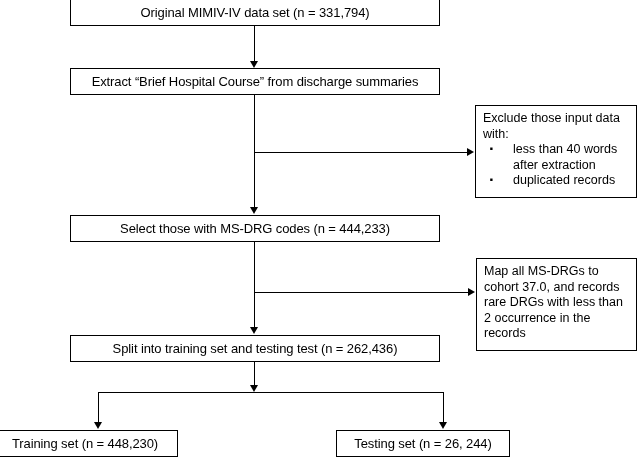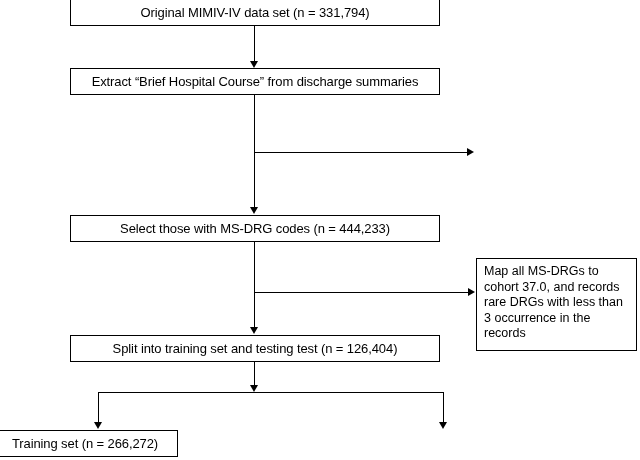--- a/index.html
+++ b/index.html
@@ -105,48 +105,61 @@
 
   <div class="node node-main" style="left:70px; top:68px; width:370px;text-align:center;">
     <span>Extract “Brief Hospital Course” from discharge summaries</span>
   </div>
 
   <div class="vline" style="left:254px; top:95px; height:113px;"></div>
   <div class="arrow-down" style="left:249.5px; top:207px;"></div>
   <div class="hline" style="left:254px; top:152px; width:213px;"></div>
   <div class="arrow-right" style="left:467px; top:147.5px;"></div>
 
+  <div class="side-node" style="left:475px; top:105px; width:162px; height:93px;">
+    <div class="side-lines">
+      <span class="lead">Exclude those input data</span>
+      <span class="lead">with:</span>
+    </div>
+    <ul class="bullets">
+      <li>less than 40 words after extraction</li>
+      <li>duplicated records</li>
+    </ul>
+  </div>
 
   <div class="node node-main" style="left:70px; top:215px; width:370px;">
     <span>Select those with MS-DRG codes (n = 444,233)</span>
   </div>
 
   <div class="vline" style="left:254px; top:242px; height:86px;"></div>
   <div class="arrow-down" style="left:249.5px; top:327px;"></div>
   <div class="hline" style="left:254px; top:292px; width:214px;"></div>
   <div class="arrow-right" style="left:468px; top:287.5px;"></div>
 
   <div class="side-node" style="left:476px; top:258px; width:161px; height:93px;">
     <span class="lead">Map all MS-DRGs to</span>
     <span class="lead">cohort 37.0, and</span>
     <span class="lead">records rare DRGs with</span>
-    <span class="lead">less than 3 occurrence</span>
+    <span class="lead">less than 2 occurrence</span>
     <span class="lead">in the records</span>
   </div>
 
   <div class="node node-main" style="left:70px; top:335px; width:370px;">
-    <span>Split into training set and testing test (n = 126,404)</span>
+    <span>Split into training set and testing test (n = 262,436)</span>
   </div>
 
   <div class="vline" style="left:254px; top:362px; height:24px;"></div>
   <div class="arrow-down" style="left:249.5px; top:385px;"></div>
   <div class="hline" style="left:98px; top:392px; width:346px;"></div>
   <div class="vline" style="left:98px; top:392px; height:31px;"></div>
   <div class="arrow-down" style="left:93.5px; top:422px;"></div>
   <div class="vline" style="left:443px; top:392px; height:31px;"></div>
   <div class="arrow-down" style="left:438.5px; top:422px;"></div>
 
   <div class="node node-main" style="left:-8px; top:430px; width:186px;">
-    <span>Training set (n = 266,272)</span>
+    <span>Training set (n = 448,230)</span>
   </div>
 
+  <div class="node node-main" style="left:336px; top:430px; width:174px;">
+    <span>Testing set (n = 26, 244)</span>
+  </div>
 
 </div>
 
 </body></html>

